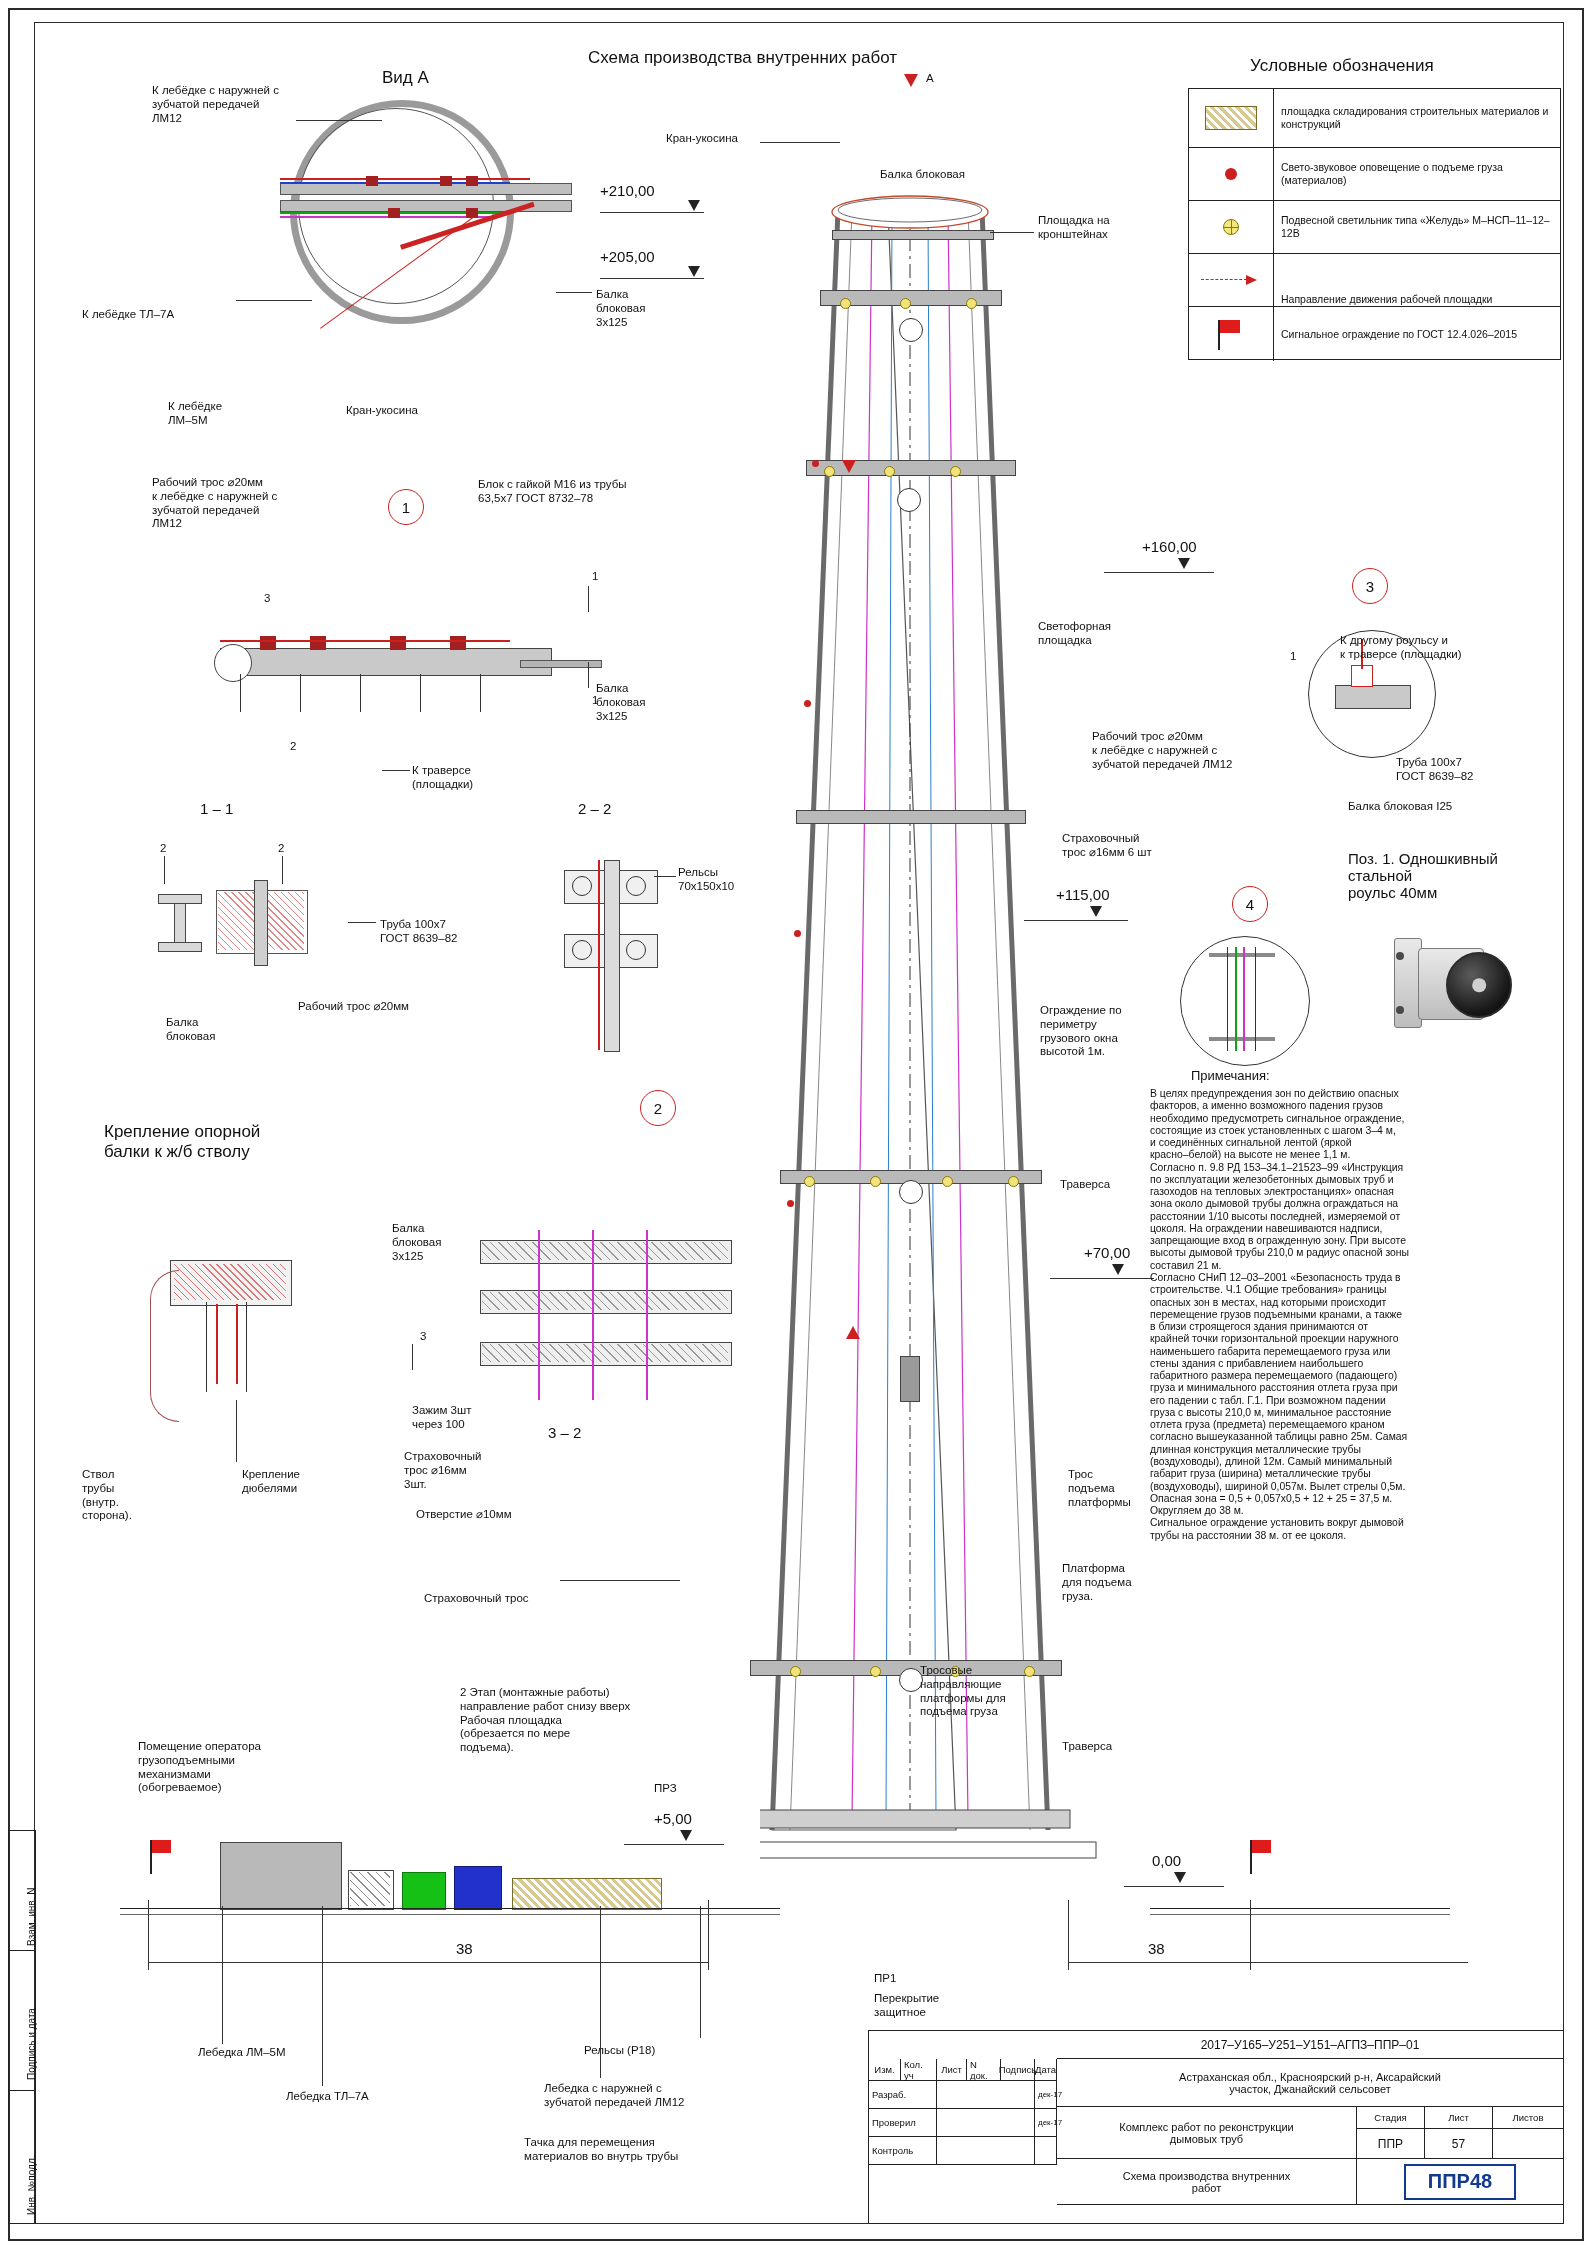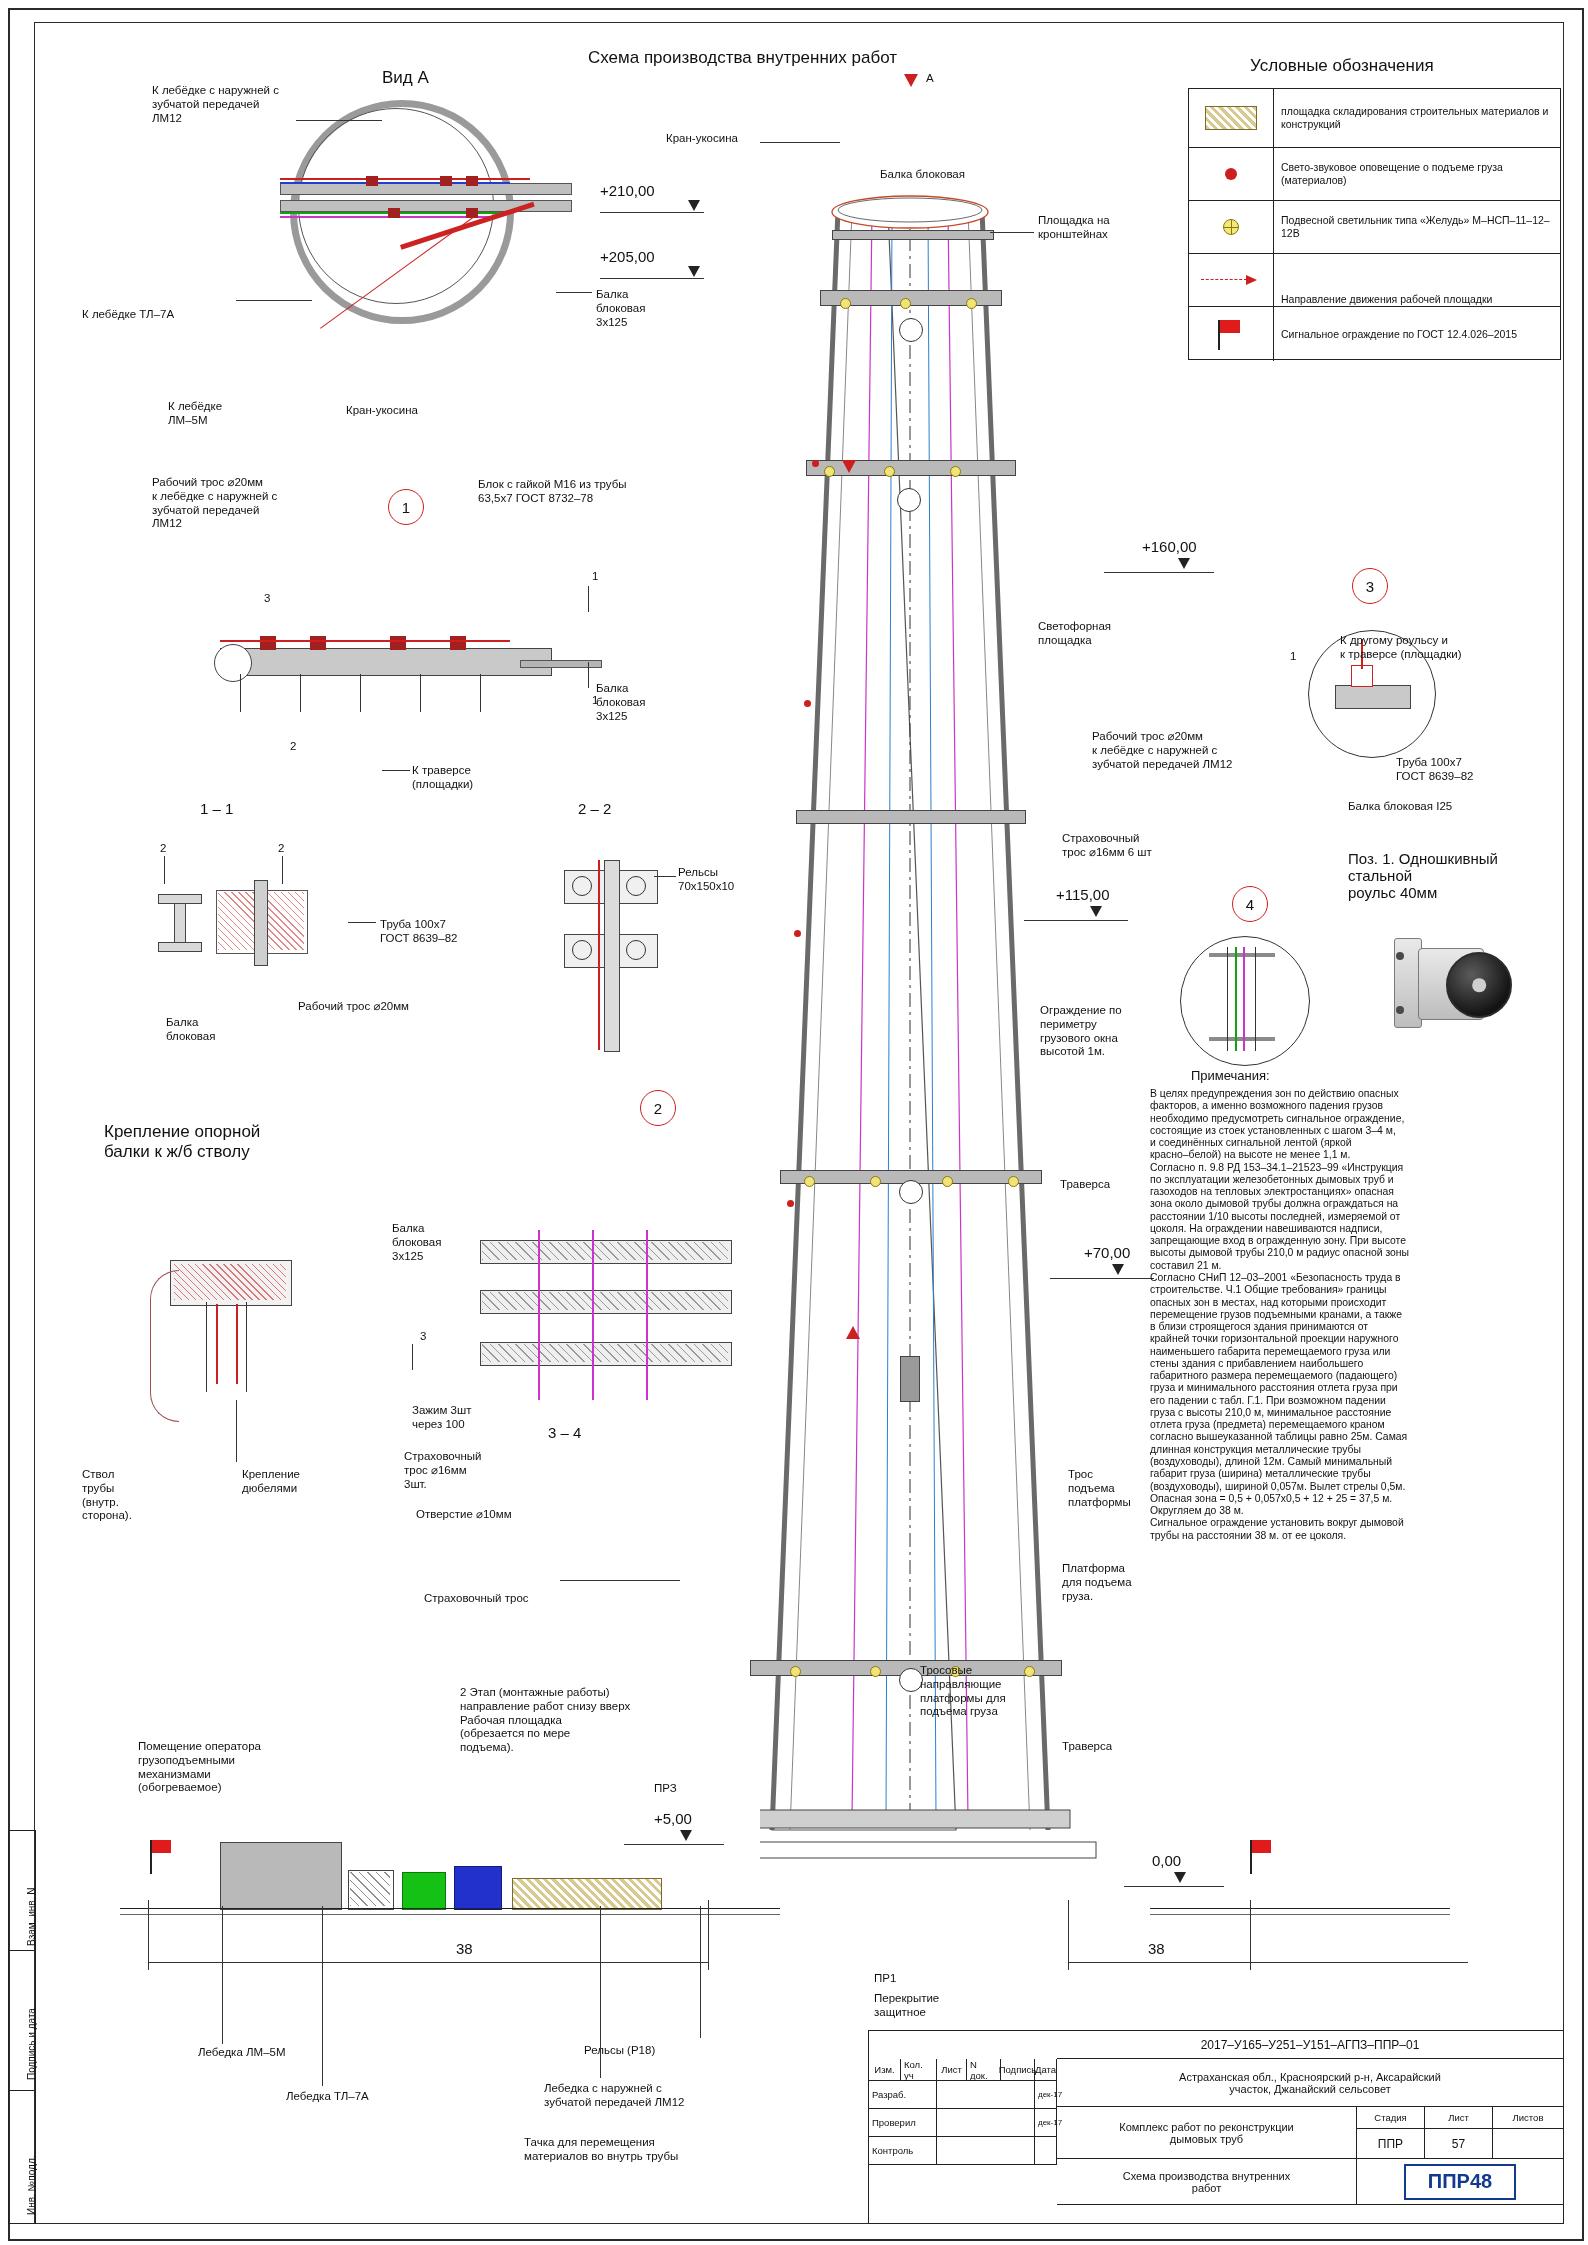--- a/index.html
+++ b/index.html
@@ -262,21 +262,21 @@
   </div>
   <div class="lbl" style="left:392px;top:1222px;">Балка
 блоковая
 3х125</div>
   <div class="lbl" style="left:412px;top:1404px;">Зажим 3шт
 через 100</div>
   <div class="lbl" style="left:404px;top:1450px;">Страховочный
 трос ⌀16мм
 3шт.</div>
   <div class="lbl" style="left:416px;top:1508px;">Отверстие ⌀10мм</div>
-  <div class="ttl" style="left:548px;top:1424px;">3 – 4</div>
+  <div class="ttl" style="left:548px;top:1424px;">3 – 2</div>
   <div class="lbl" style="left:420px;top:1330px;">3</div>
   <div class="ln thin vl" style="left:412px;top:1344px;height:26px;"></div>
   <div class="lbl" style="left:424px;top:1592px;">Страховочный трос</div>
   <div class="ln thin hl" style="left:560px;top:1580px;width:120px;"></div>
 
   <div class="lbl" style="left:460px;top:1686px;">2 Этап (монтажные работы)
 направление работ снизу вверх
 Рабочая площадка
 (обрезается по мере
 подъема).</div>

